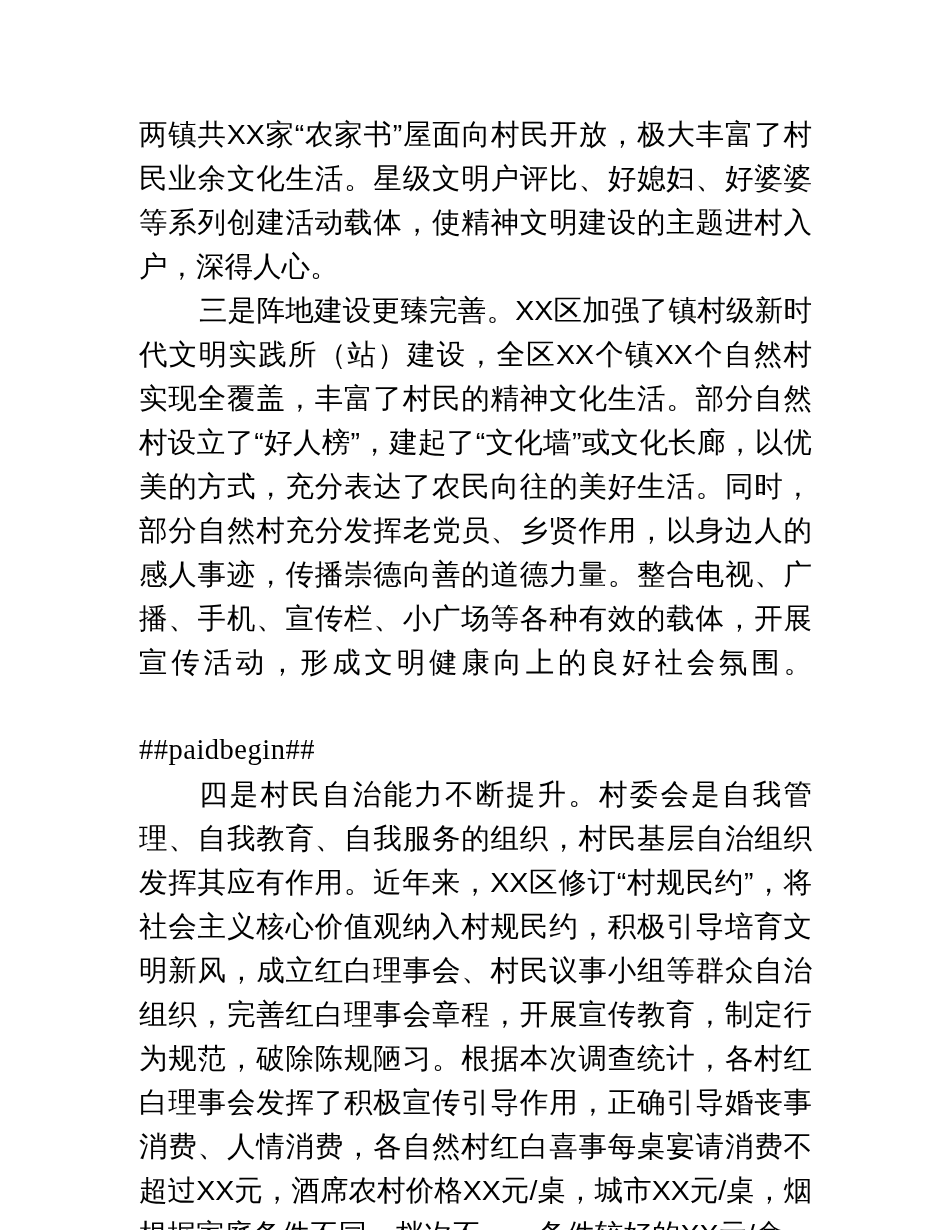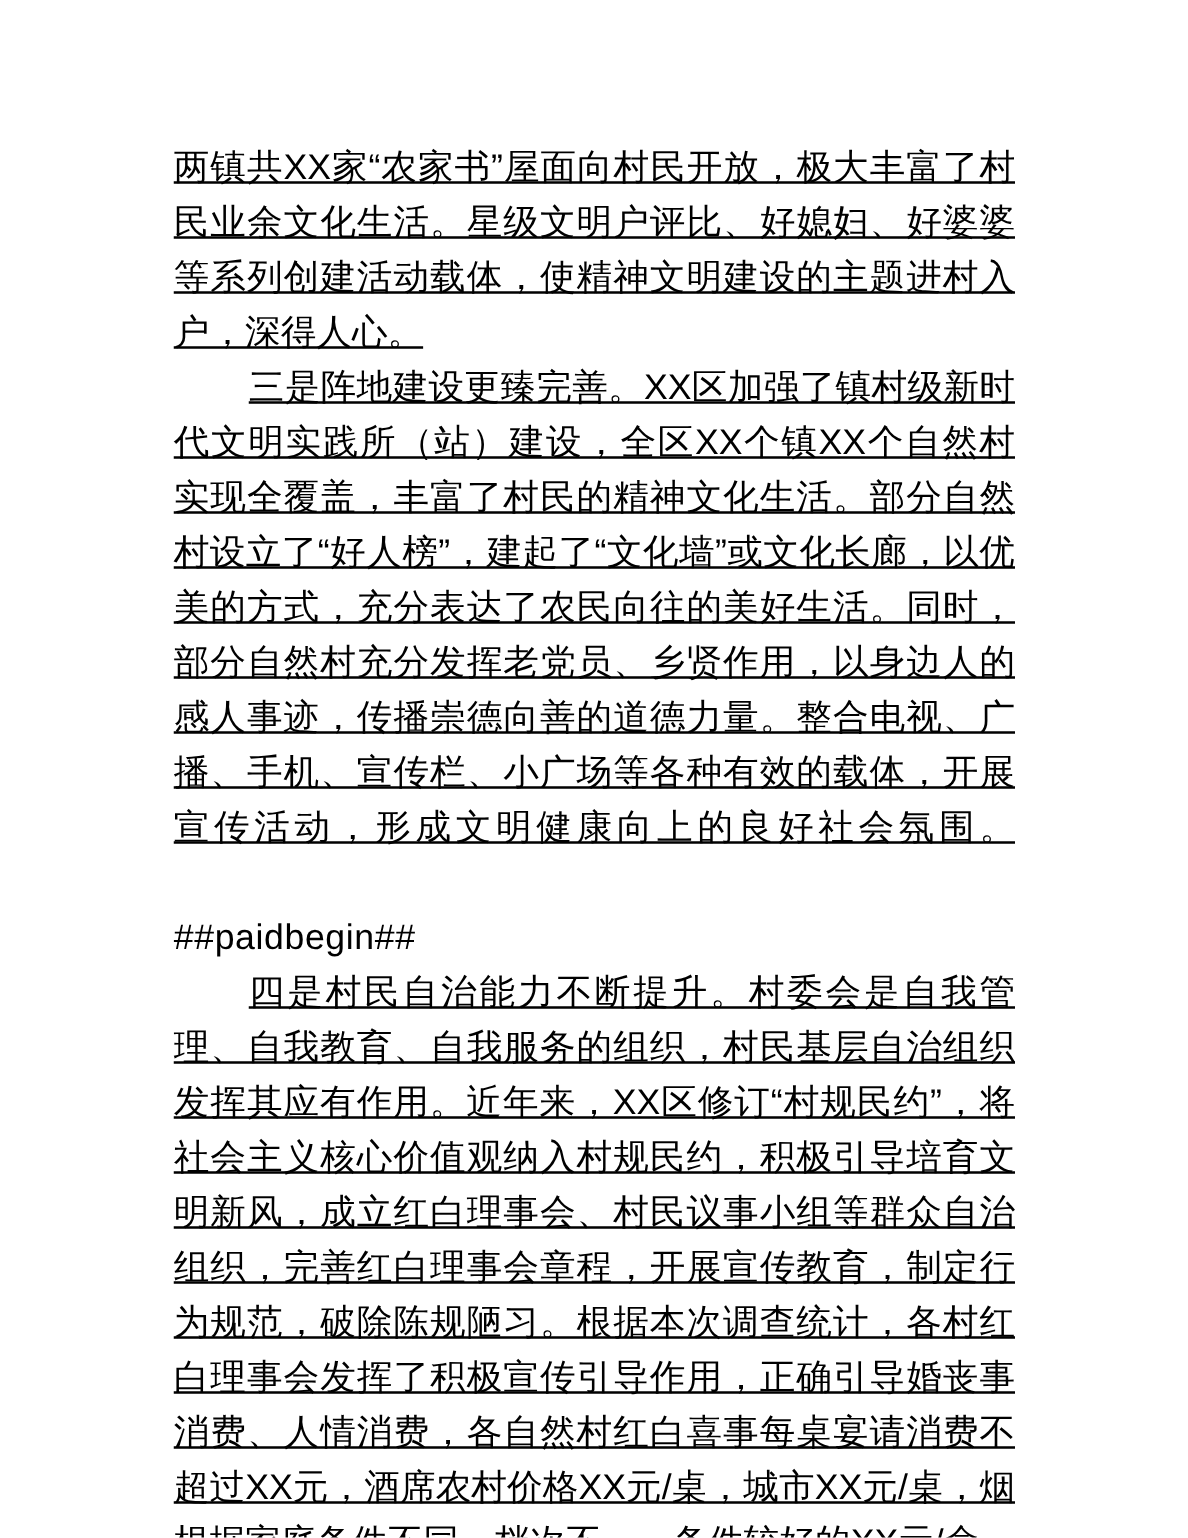--- a/index.html
+++ b/index.html
@@ -30,41 +30,41 @@
   .para {
     margin: 0 0 0 0;
     font-size: 28.5px;
     line-height: 44px;
     text-align: justify;
     text-justify: inter-ideograph;
     letter-spacing: 0px;
     word-break: break-all;
     -webkit-hyphens: none;
     hyphens: none;
-    text-decoration: underline;
   }
   .para.indent {
     text-indent: 60px;
   }
   .para.gap-above {
     margin-top: 0;
   }
   
   .para.force-justify-last::after {
     content: "";
     display: inline-block;
     width: 100%;
     height: 0;
   }
   .marker {
     font-size: 28.5px;
     line-height: 44px;
     text-align: left;
     letter-spacing: 0.5px;
     margin: 0;
+    font-family: Liberation Serif, serif;
   }
 </style>
 </head>
 <body>
 
 <div class="page">
   <div class="text-column">
 
     <p class="para">两镇共XX家“农家书”屋面向村民开放，极大丰富了村民业余文化生活。星级文明户评比、好媳妇、好婆婆等系列创建活动载体，使精神文明建设的主题进村入户，深得人心。</p>
 

